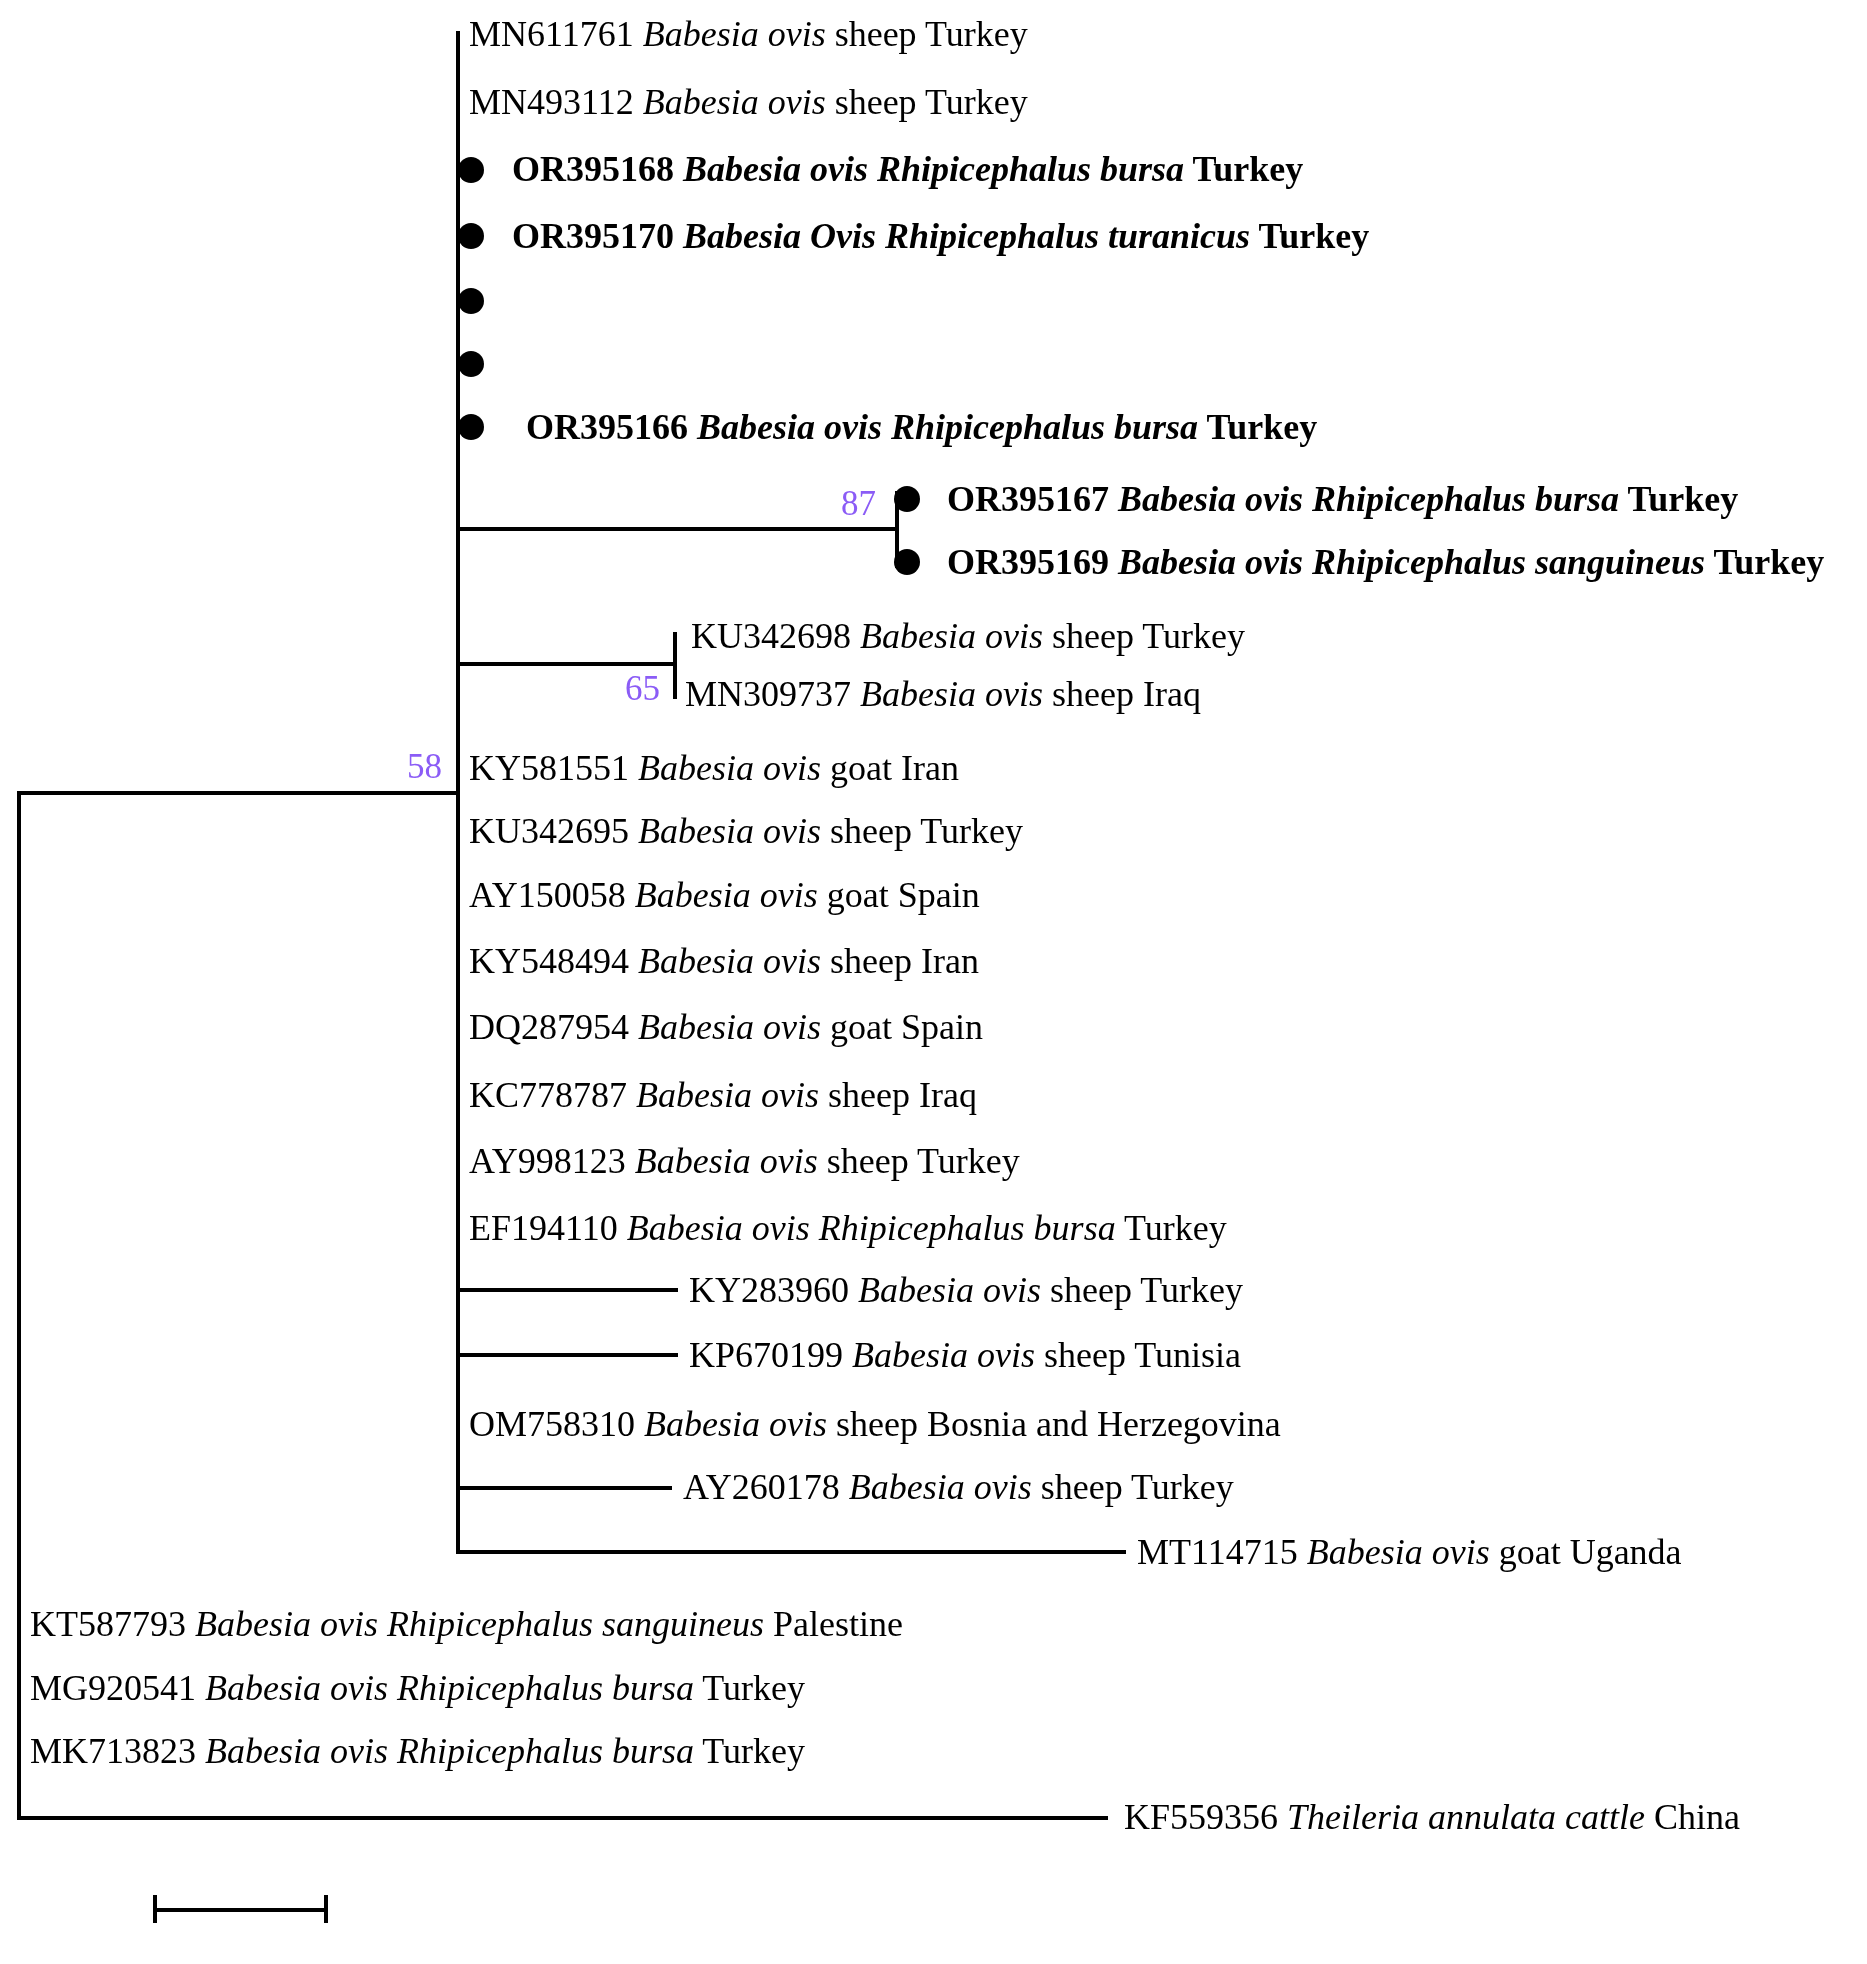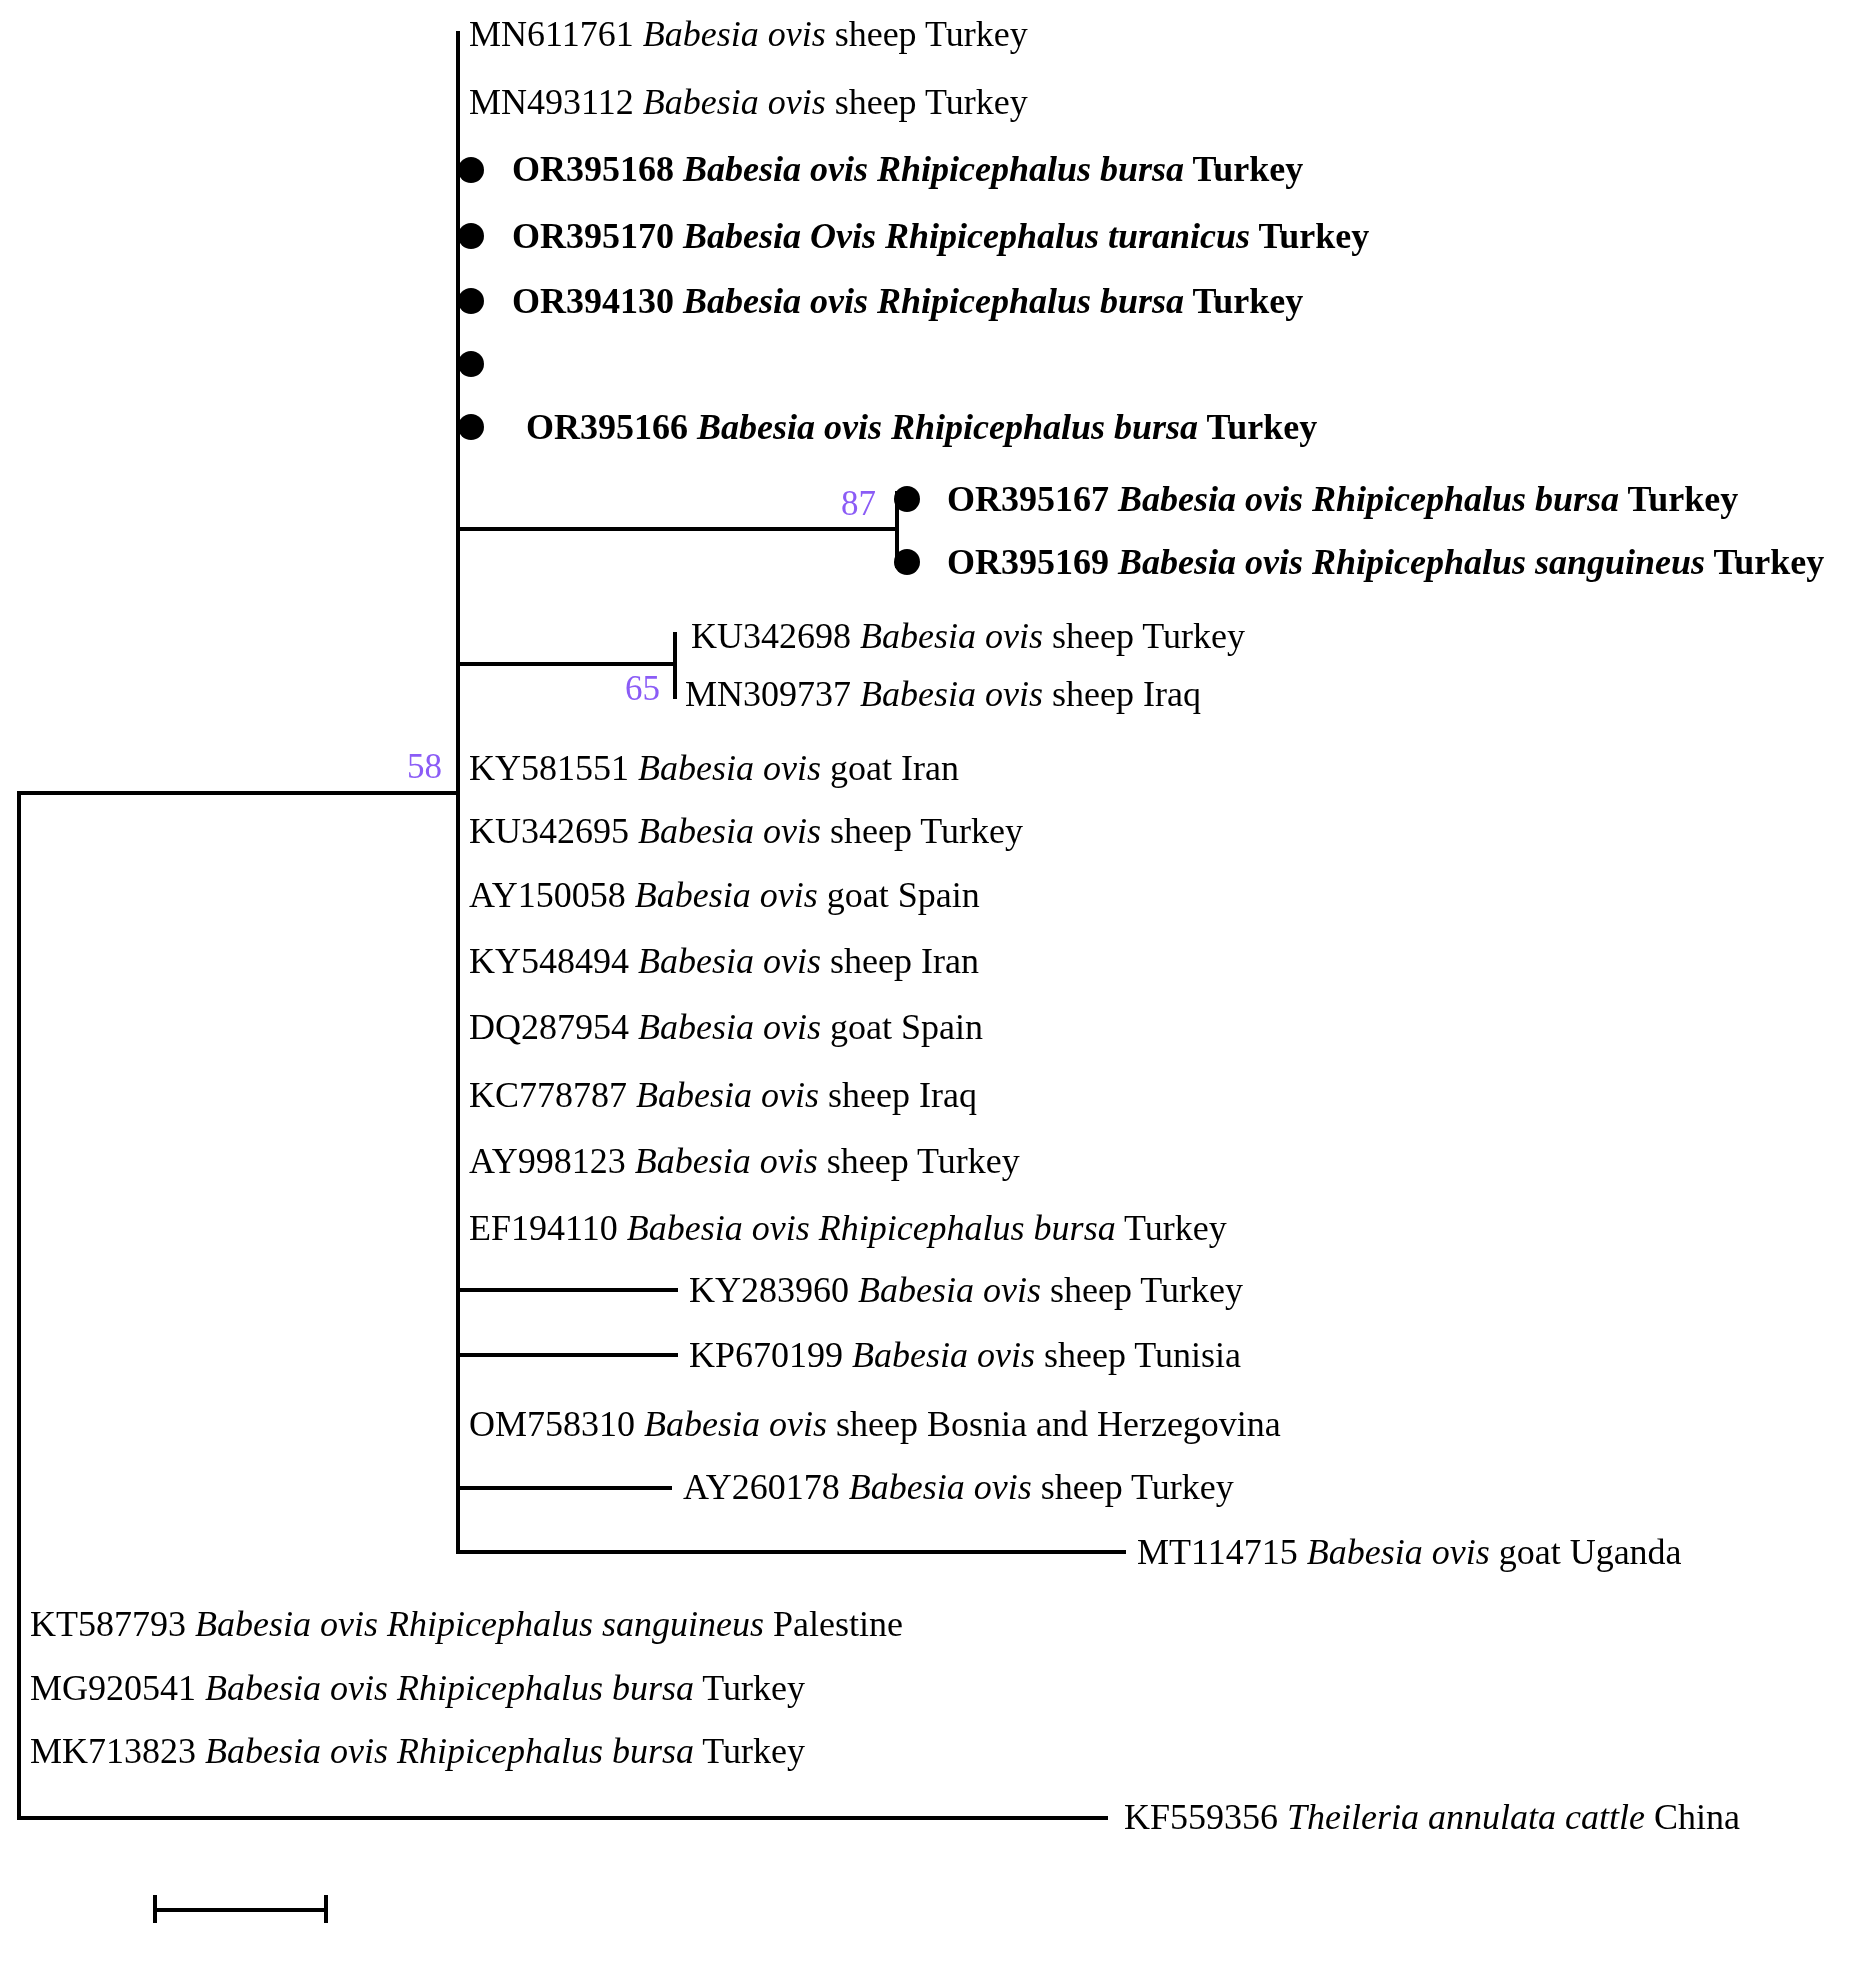--- a/index.html
+++ b/index.html
@@ -52,21 +52,20 @@
     <div class="vline" style="left: 17.3px; top: 791px; height: 1028px;"></div>
     <div class="vline" style="left: 895px; top: 491px; height: 77px;"></div>
     <div class="vline" style="left: 673px; top: 632px; height: 67px;"></div>
     <div class="taxon" style="left: 469px; top: 11.2px;"><span>MN611761 </span><span class="it">Babesia ovis</span><span> sheep Turkey</span></div>
     <div class="taxon" style="left: 469px; top: 79px;"><span>MN493112 </span><span class="it">Babesia ovis</span><span> sheep Turkey</span></div>
     <div class="dot" style="left: 458px; top: 157px;"></div>
     <div class="taxon bold" style="left: 512px; top: 146px;"><span>OR395168 </span><span class="it">Babesia ovis Rhipicephalus bursa</span><span> Turkey</span></div>
     <div class="dot" style="left: 458px; top: 223px;"></div>
     <div class="taxon bold" style="left: 512px; top: 213px;"><span>OR395170 </span><span class="it">Babesia Ovis Rhipicephalus turanicus</span><span> Turkey</span></div>
     <div class="dot" style="left: 458px; top: 288px;"></div>
-    <div class="taxon bold" style="left: 512px; top: 278px;"><span>OR394130 </span><span class="it">Babesia ovis Rhipicephalus bursa</span><span> Turkey</span></div>
     <div class="dot" style="left: 458px; top: 351px;"></div>
     <div class="dot" style="left: 458px; top: 414px;"></div>
     <div class="taxon bold" style="left: 526px; top: 404px;"><span>OR395166 </span><span class="it">Babesia ovis Rhipicephalus bursa</span><span> Turkey</span></div>
     <div class="dot" style="left: 894px; top: 486px;"></div>
     <div class="taxon bold" style="left: 947px; top: 476px;"><span>OR395167 </span><span class="it">Babesia ovis Rhipicephalus bursa</span><span> Turkey</span></div>
     <div class="dot" style="left: 894px; top: 549px;"></div>
     <div class="taxon bold" style="left: 947px; top: 539px;"><span>OR395169 </span><span class="it">Babesia ovis Rhipicephalus sanguineus</span><span> Turkey</span></div>
     <div class="taxon" style="left: 691px; top: 613px;"><span>KU342698 </span><span class="it">Babesia ovis</span><span> sheep Turkey</span></div>
     <div class="taxon" style="left: 685px; top: 671px;"><span>MN309737 </span><span class="it">Babesia ovis</span><span> sheep Iraq</span></div>
     <div class="taxon" style="left: 469px; top: 745px;"><span>KY581551 </span><span class="it">Babesia ovis</span><span> goat Iran</span></div>

